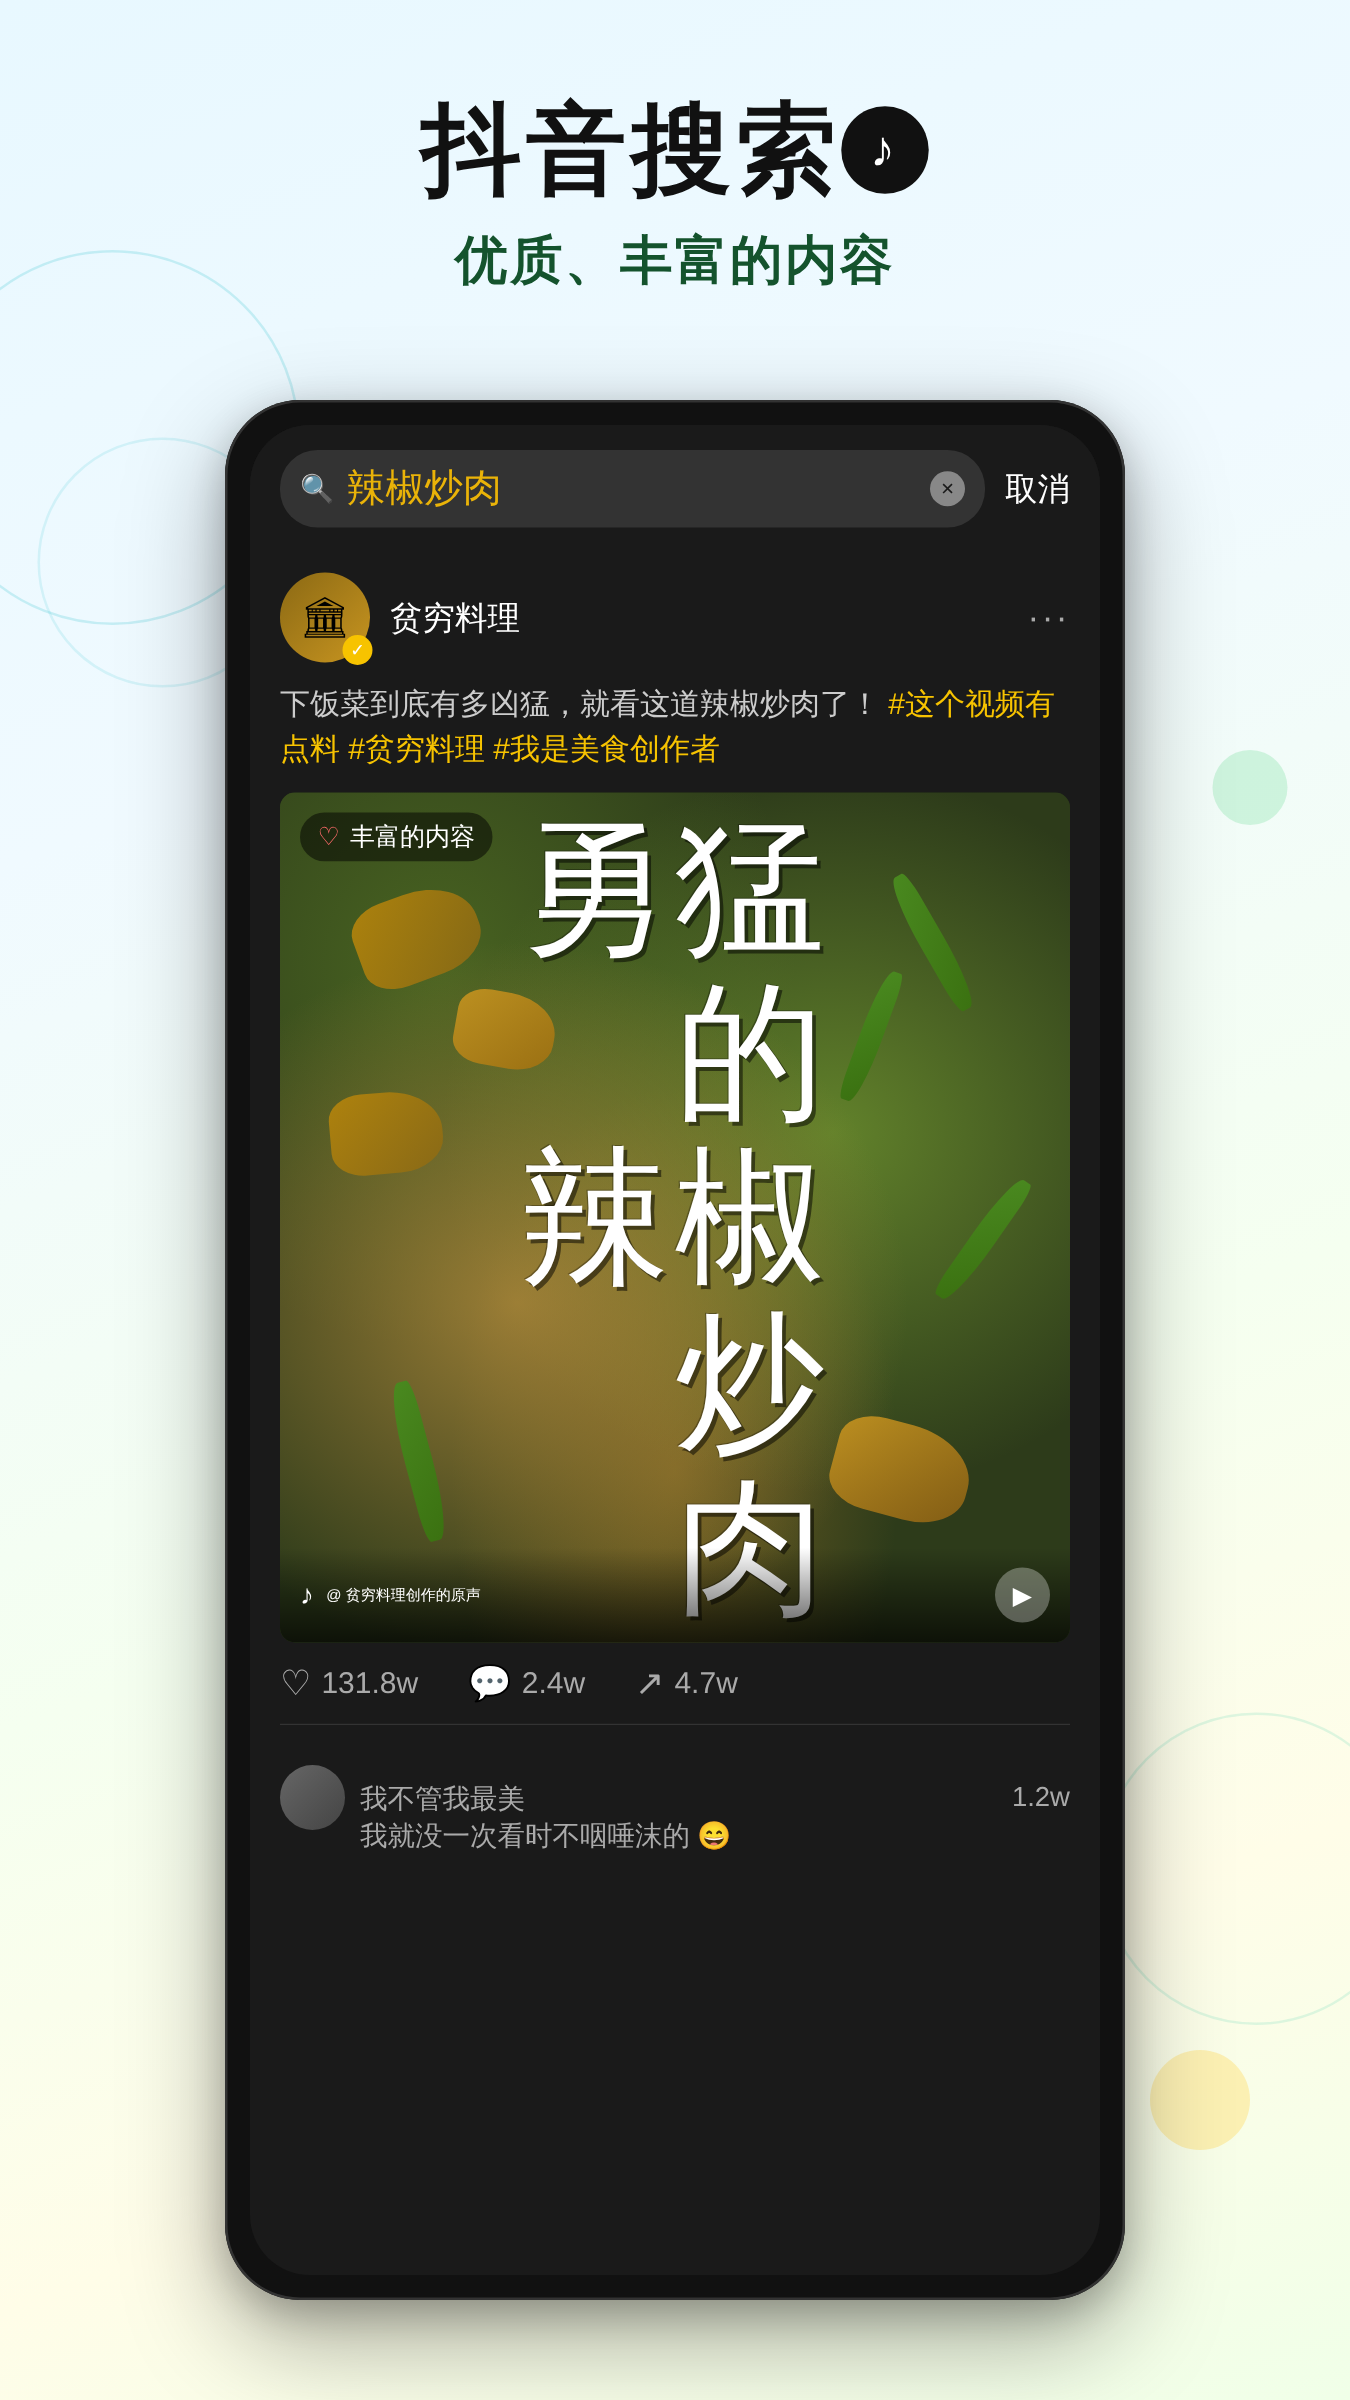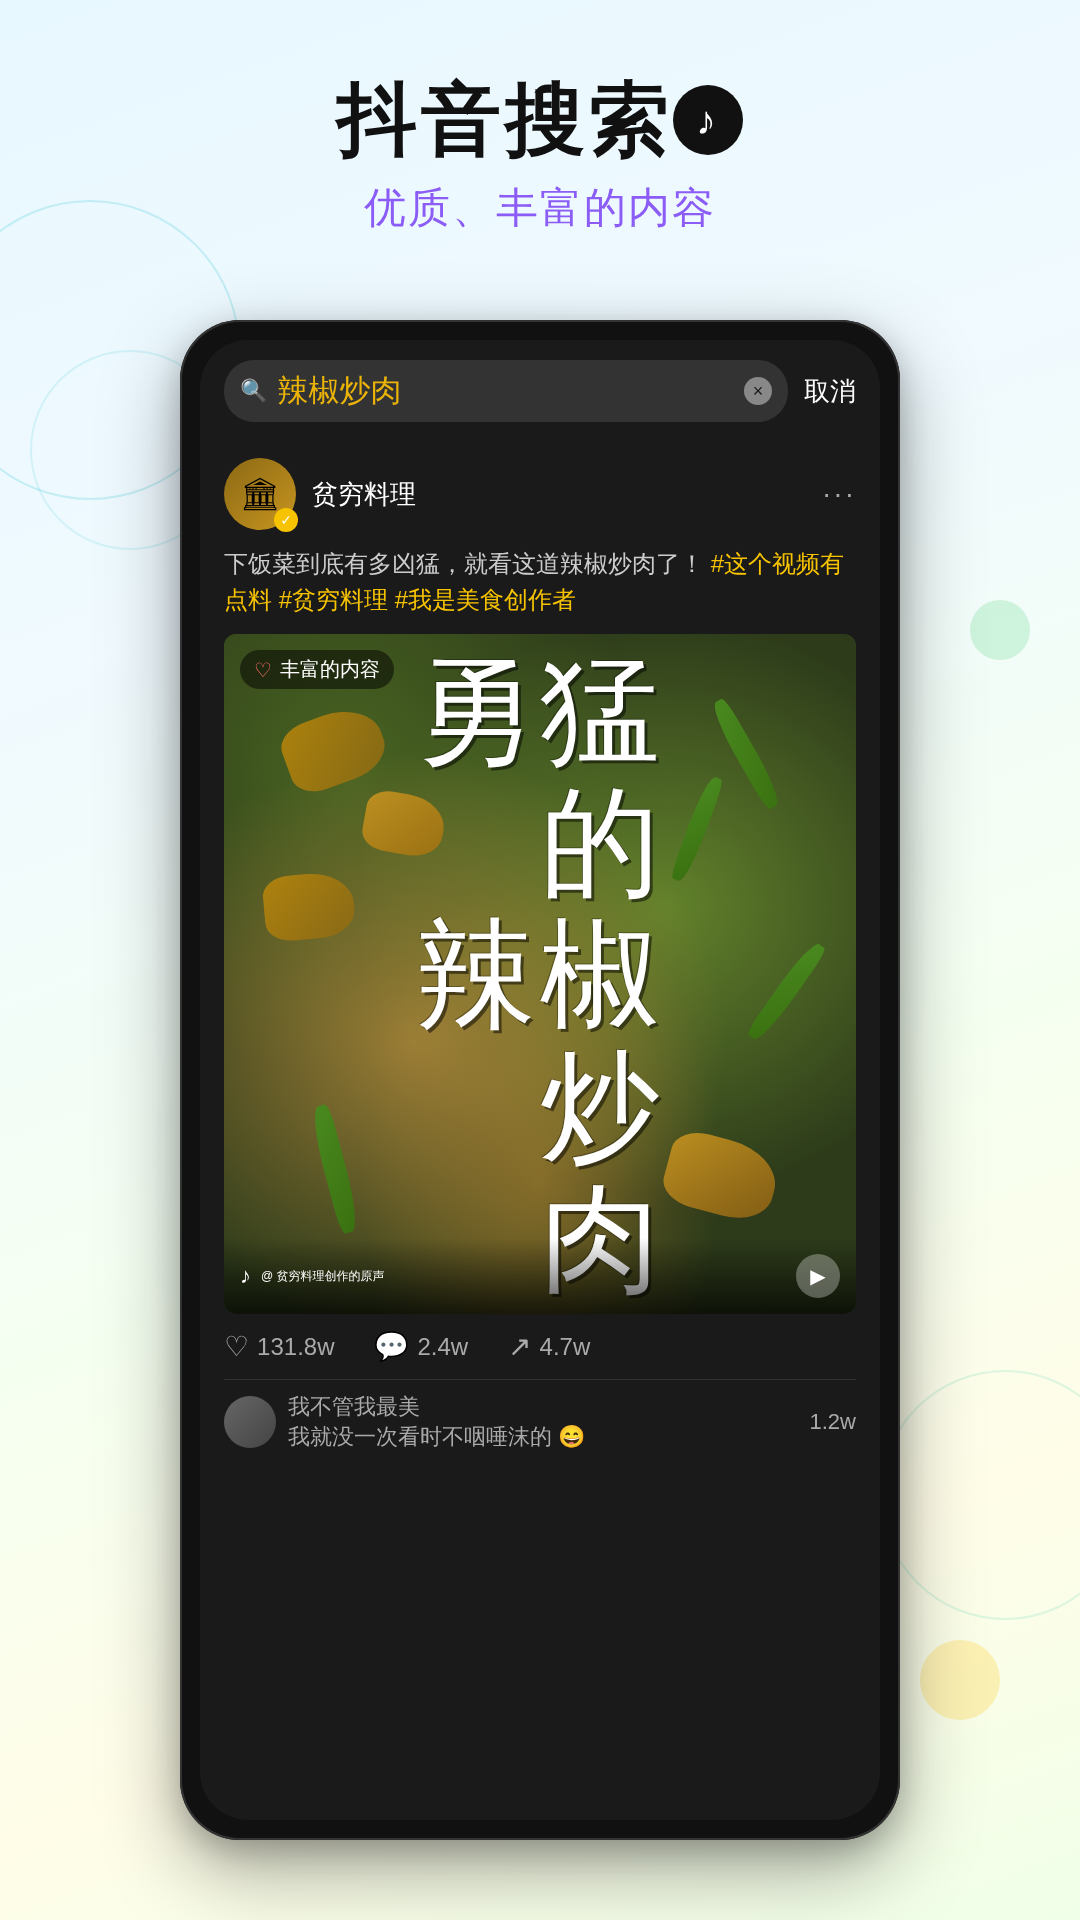--- a/index.html
+++ b/index.html
@@ -90,23 +90,24 @@
       content: '♪';
       color: white;
       font-size: 40px;
       position: absolute;
       top: 50%;
       left: 50%;
       transform: translate(-50%, -50%);
     }
     .header-subtitle {
       font-size: 42px;
-      color: #8b5cf6;
+      color: #14532d;
       margin-top: 20px;
       letter-spacing: 2px;
+      font-weight: bold;
     }
 
     
     .phone-container {
       position: absolute;
       top: 320px;
       left: 50%;
       transform: translateX(-50%);
       width: 720px;
       height: 1520px;
@@ -520,21 +521,21 @@
             <span>2.4w</span>
           </div>
           <div class="eng-item">
             <span class="eng-icon">↗</span>
             <span>4.7w</span>
           </div>
         </div>
 
         <div class="comment-preview">
           <div class="comment-avatar"></div>
-          <div style="flex:1;">
+          <div style="flex:1;margin-top:32px;">
             <span class="comment-text">我不管我最美</span>
             <br>
             <span class="comment-text">我就没一次看时不咽唾沫的 😄</span>
           </div>
           <span class="comment-count">1.2w</span>
         </div>
 
       </div>
     </div>
   </div>

